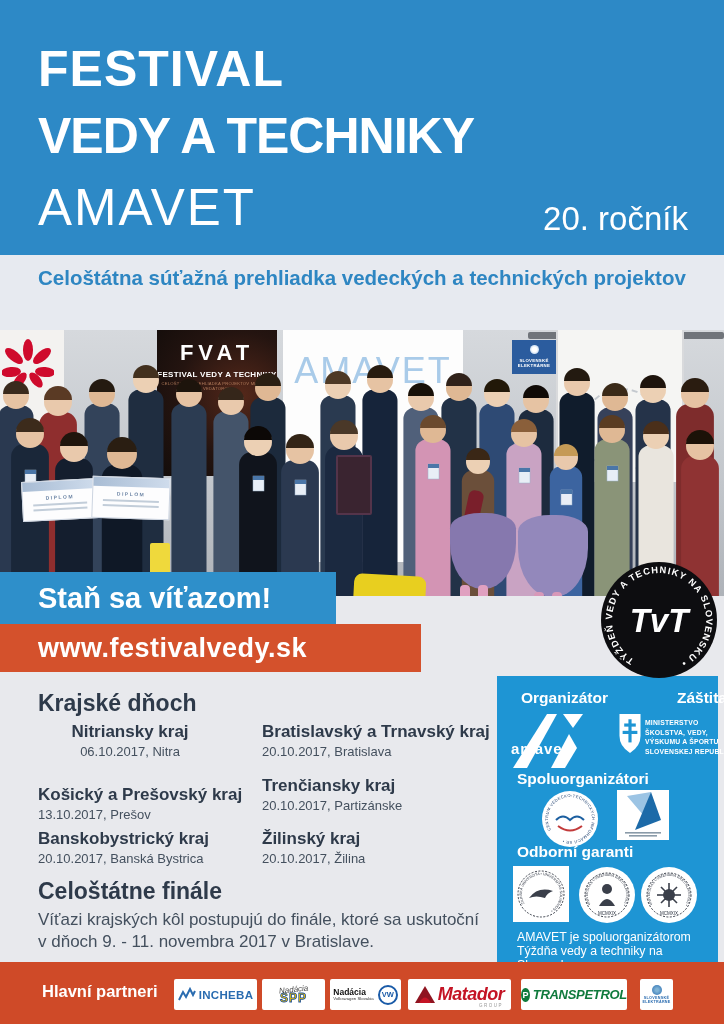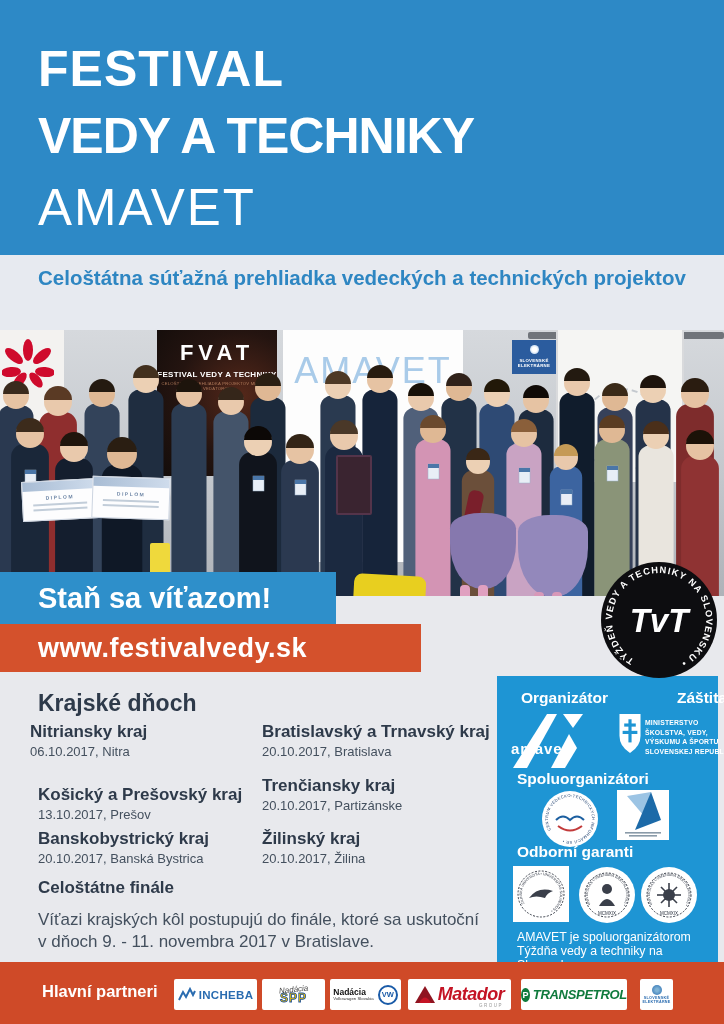--- a/index.html
+++ b/index.html
@@ -66,21 +66,21 @@
   
   #tvt{left:600px;top:561px;width:118px;height:118px;z-index:6;}
 
   
   #bottom{left:0;top:672px;width:490px;height:291px;}
   .dk{color:#2e3a4a;}
   #kk-head{left:38px;top:18px;font-size:23px;font-weight:800;}
   .region{position:absolute;width:220px;}
   .region .rn{font-size:17px;font-weight:700;color:#2e3a4a;white-space:nowrap;}
   .region .rd{font-size:13px;color:#44505e;margin-top:2px;white-space:nowrap;}
-  #cf-head{left:38px;top:206px;font-size:17px;font-weight:800;}
+  #cf-head{left:38px;top:206px;font-size:23px;font-weight:800;}
   .cf-line{position:absolute;left:38px;font-size:17px;color:#44505e;white-space:nowrap;}
 
   
   #orgbox{left:497px;top:676px;width:221px;height:286px;background:#1e95d4;color:#fff;}
   .ob-head{position:absolute;font-size:15.5px;font-weight:800;white-space:nowrap;}
   #ministry-text{position:absolute;left:148px;top:42px;font-size:6.8px;font-weight:700;
     line-height:9.5px;letter-spacing:.2px;white-space:nowrap;}
   #ob-footer1{position:absolute;left:20px;top:254px;font-size:12.3px;}
   #ob-footer2{position:absolute;left:20px;top:268px;font-size:12.3px;}
 
@@ -113,20 +113,21 @@
 </style>
 </head>
 <body>
 
 <div id="poster">
 
   <div id="header" class="abs">
     <div id="h2" class="h-line">VEDY A TECHNIKY</div>
     <div id="h1" class="h-line">FESTIVAL</div>
     <div id="h3" class="h-line">AMAVET</div>
+    <div id="edition">20. ročník</div>
   </div>
 
   <div id="subtitle" class="abs">
     <div class="sub-line" style="top:11px;">Celoštátna súťažná prehliadka vedeckých a technických projektov</div>
   </div>
 
   <div id="photo" class="abs">
     <div id="huawei-bg" class="abs">
       <svg class="abs" style="left:2px;top:8px;" width="52" height="52" viewBox="0 0 52 52">
         <g fill="#cf0a2c">
@@ -315,21 +316,21 @@
     </defs>
     <text font-size="9.3" font-weight="700" fill="#fff" letter-spacing="1.1" transform="rotate(-148 59 59)">
       <textPath href="#tvtring">TÝŽDEŇ VEDY A TECHNIKY NA SLOVENSKU •</textPath>
     </text>
     <text x="59" y="71" text-anchor="middle" font-size="33" font-weight="700" fill="#fff" font-style="italic">TvT</text>
   </svg>
 
   <div id="bottom" class="abs">
     <div id="kk-head" class="abs dk">Krajské dňoch</div>
 
-    <div class="region abs" style="left:30px;top:50px;">
+    <div class="region abs" style="left:20px;top:50px;text-align:center;">
       <div class="rn">Nitriansky kraj</div>
       <div class="rd">06.10.2017, Nitra</div>
     </div>
     <div class="region abs" style="left:262px;top:50px;">
       <div class="rn">Bratislavský a Trnavský kraj</div>
       <div class="rd">20.10.2017, Bratislava</div>
     </div>
     <div class="region abs" style="left:38px;top:104px;margin-top:9px;">
       <div class="rn">Košický a Prešovský kraj</div>
       <div class="rd">13.10.2017, Prešov</div>

